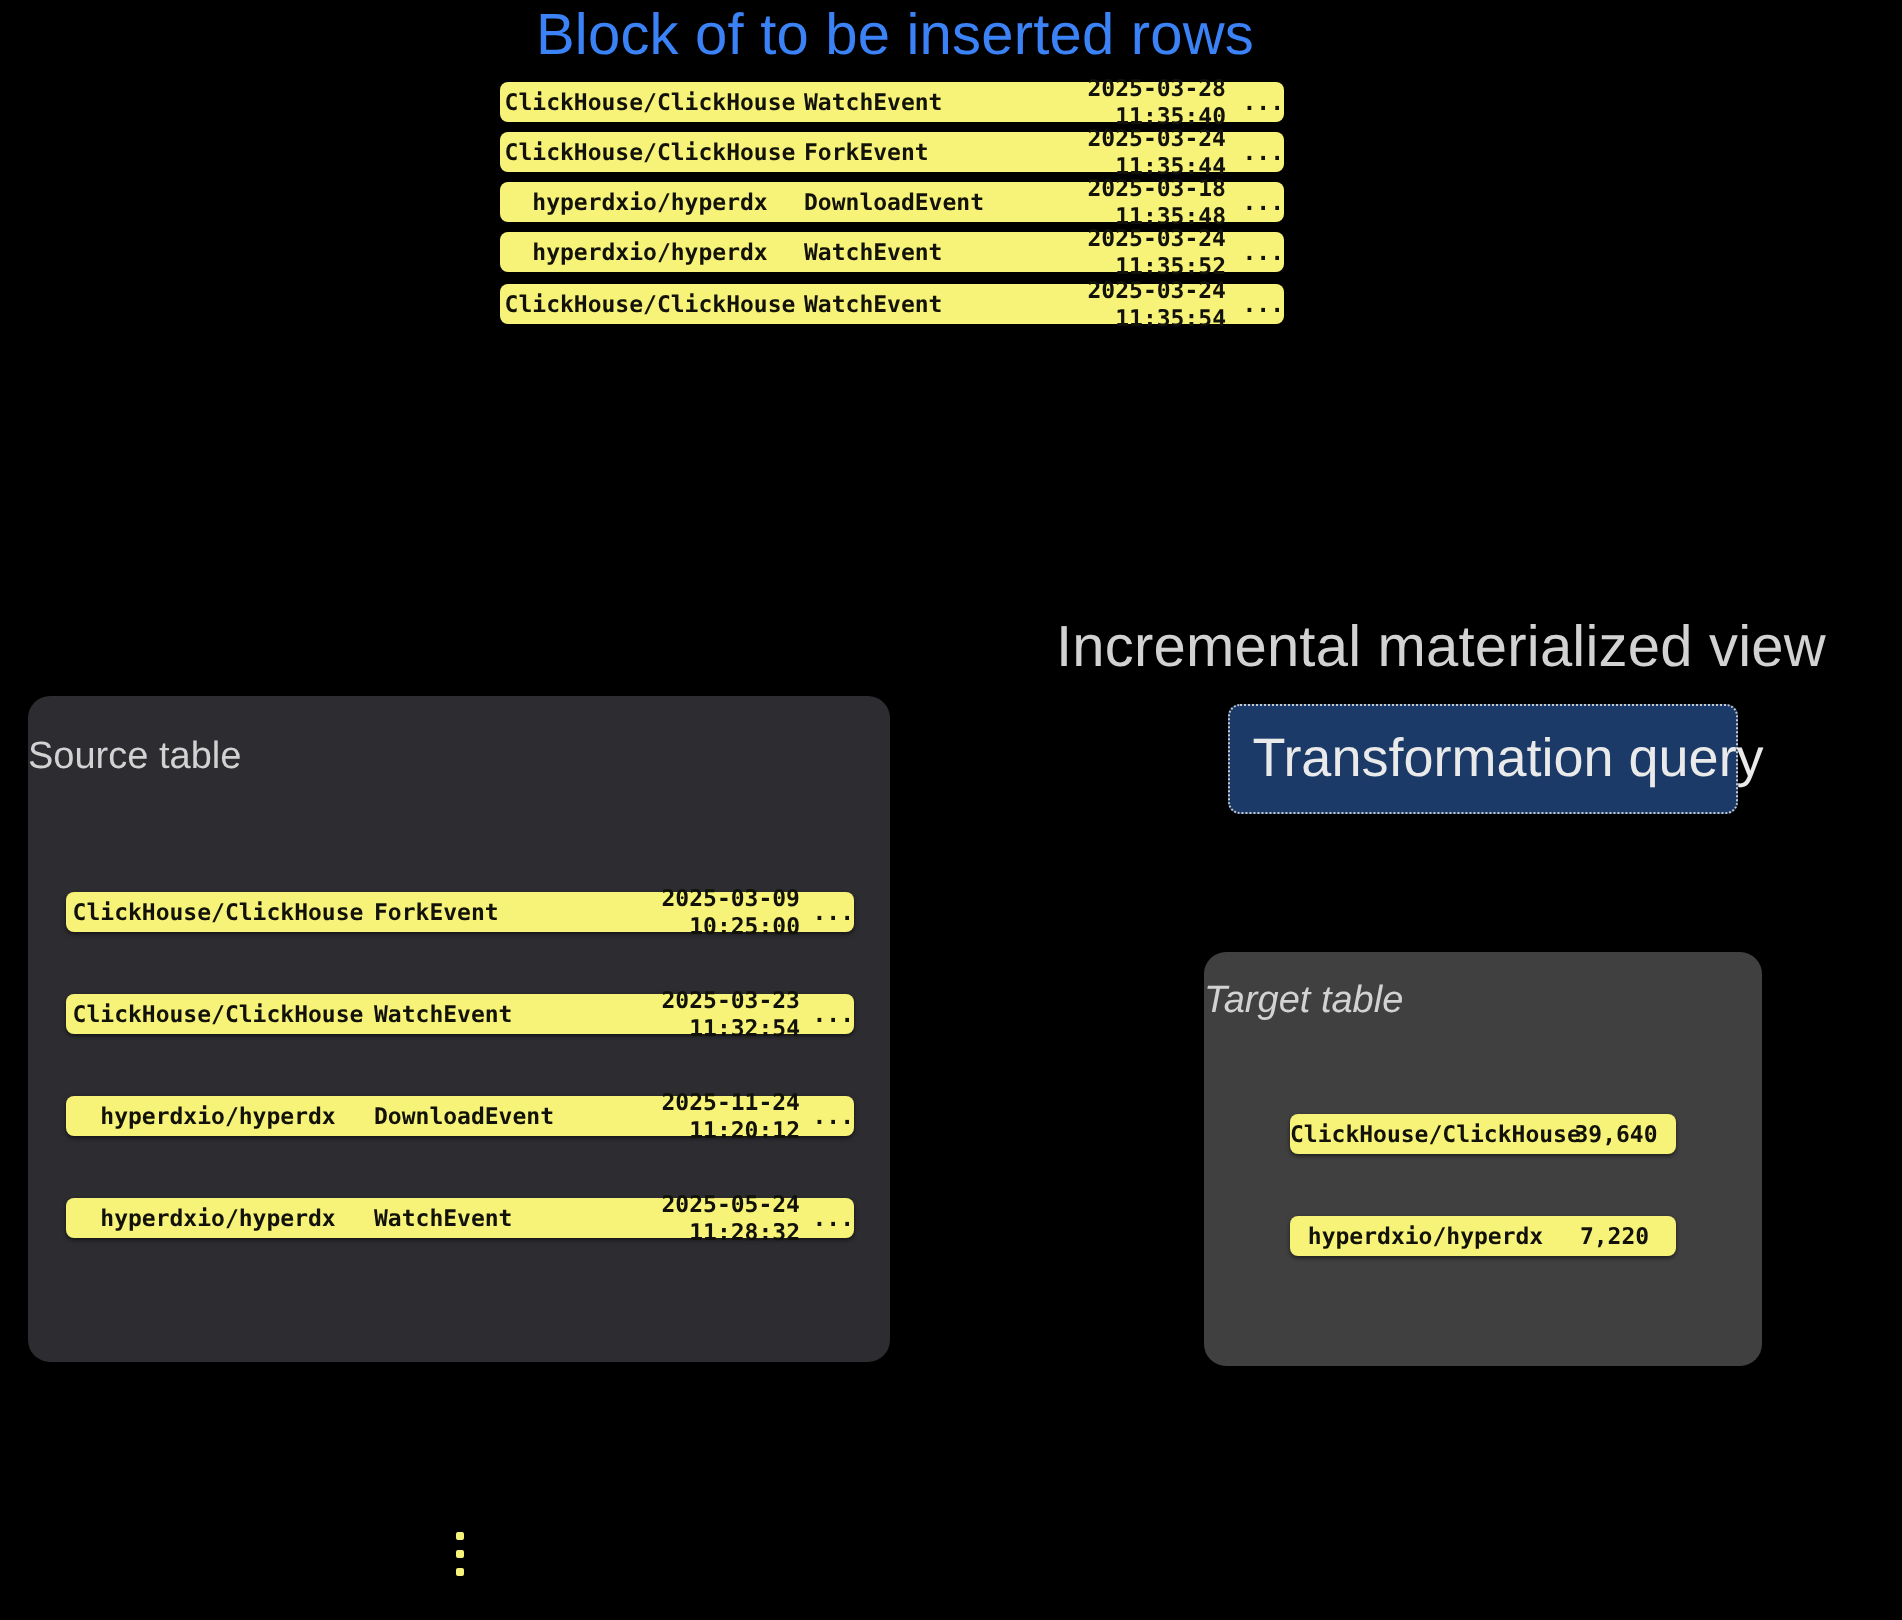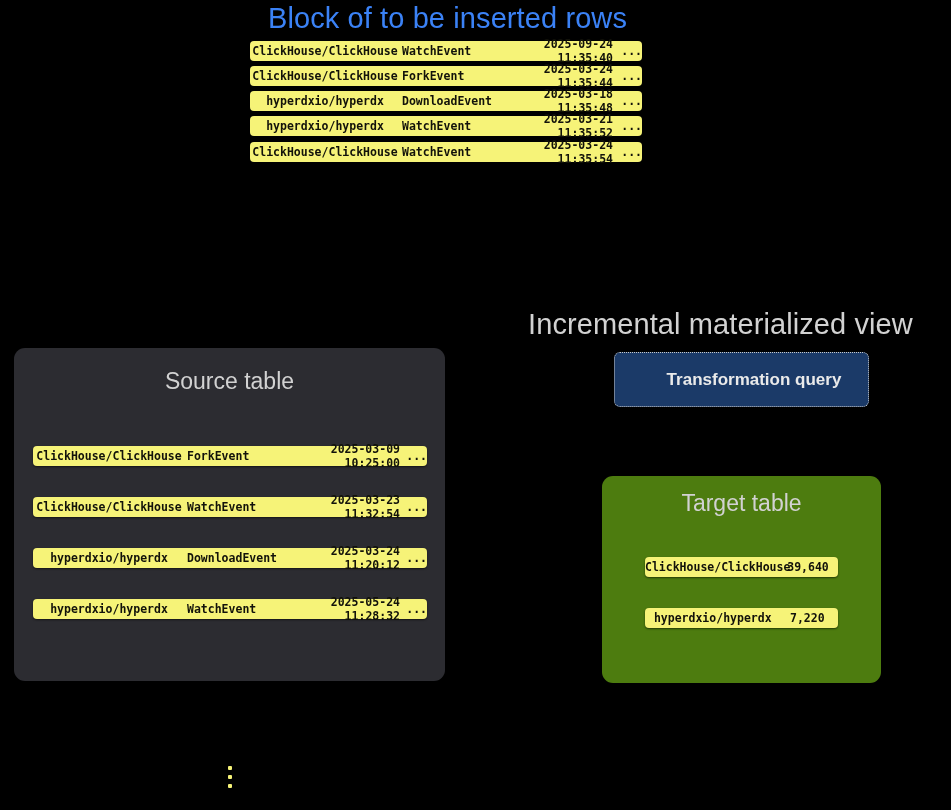--- a/index.html
+++ b/index.html
@@ -70,23 +70,22 @@
     background: #2c2c31;
     border-radius: 11px;
     box-shadow: 0 2px 6px rgba(0,0,0,0.6);
   }
   #source-table-panel { left: 14px;  top: 348px; width: 431px; height: 333px; }
   #target-table-panel { left: 602px; top: 476px; width: 279px; height: 207px; }
 
   .panel-title {
     position: absolute;
     width: 100%;
-    text-align: center;
     color: #d2d2d2;
-    font-size: 23px;
+    font-size: 19px;
     font-weight: 400;
     left: 0;
   }
 
   
   .vdots {
     position: absolute;
     display: flex;
     flex-direction: column;
     align-items: center;
@@ -111,53 +110,53 @@
     border: 1px dotted #c9c9c9;
     border-radius: 6px;
     display: flex;
     align-items: center;
     justify-content: center;
     box-sizing: border-box;
     box-shadow: 0 2px 5px rgba(0,0,0,0.6);
   }
   #transformation-query-box span {
     color: #eaeaea;
-    font-size: 17px;
-    font-weight: 700;
+    font-size: 27px;
+    font-weight: 400;
     white-space: nowrap;
     margin-left: 25px;
   }
 </style>
 </head>
 <body style="background: rgb(0, 0, 0);">
 
 <div class="heading" id="block-title" style="left: 0px; top: 2px; width: 895px; text-align: center; color: #3b82f6;">Block of to be inserted rows</div>
 
 <div class="pill blockrow" style="top: 41px; background: rgb(246, 243, 120); color: rgb(18, 18, 10);">
   <span class="c-repo">ClickHouse/ClickHouse</span>
   <span class="c-event">WatchEvent</span>
-  <span class="c-ts">2025-09-24 11:35:40</span>
+  <span class="c-ts">2025-03-28 11:35:40</span>
   <span class="c-ell">...</span>
 </div>
 <div class="pill blockrow" style="top: 66px; background: rgb(246, 243, 120); color: rgb(18, 18, 10);">
   <span class="c-repo">ClickHouse/ClickHouse</span>
   <span class="c-event">ForkEvent</span>
   <span class="c-ts">2025-03-24 11:35:44</span>
   <span class="c-ell">...</span>
 </div>
 <div class="pill blockrow" style="top: 91px; background: rgb(246, 243, 120); color: rgb(18, 18, 10);">
   <span class="c-repo">hyperdxio/hyperdx</span>
   <span class="c-event">DownloadEvent</span>
   <span class="c-ts">2025-03-18 11:35:48</span>
   <span class="c-ell">...</span>
 </div>
 <div class="pill blockrow" style="top: 116px; background: rgb(246, 243, 120); color: rgb(18, 18, 10);">
   <span class="c-repo">hyperdxio/hyperdx</span>
   <span class="c-event">WatchEvent</span>
-  <span class="c-ts">2025-03-21 11:35:52</span>
+  <span class="c-ts">2025-03-24 11:35:52</span>
   <span class="c-ell">...</span>
 </div>
 <div class="pill blockrow" style="top: 142px; background: rgb(246, 243, 120); color: rgb(18, 18, 10);">
   <span class="c-repo">ClickHouse/ClickHouse</span>
   <span class="c-event">WatchEvent</span>
   <span class="c-ts">2025-03-24 11:35:54</span>
   <span class="c-ell">...</span>
 </div>
 
 <div class="heading" id="mv-title" style="left: 528px; top: 308px; color: rgb(210, 210, 210); text-align: right;">Incremental materialized view</div>
@@ -185,31 +184,31 @@
 </div>
 <div class="pill srcrow" style="top: 497px; background: rgb(246, 243, 120); color: rgb(18, 18, 10);">
   <span class="c-repo">ClickHouse/ClickHouse</span>
   <span class="c-event">WatchEvent</span>
   <span class="c-ts">2025-03-23 11:32:54</span>
   <span class="c-ell">...</span>
 </div>
 <div class="pill srcrow" style="top: 548px; background: rgb(246, 243, 120); color: rgb(18, 18, 10);">
   <span class="c-repo">hyperdxio/hyperdx</span>
   <span class="c-event">DownloadEvent</span>
-  <span class="c-ts">2025-03-24 11:20:12</span>
+  <span class="c-ts">2025-11-24 11:20:12</span>
   <span class="c-ell">...</span>
 </div>
 <div class="pill srcrow" style="top: 599px; background: rgb(246, 243, 120); color: rgb(18, 18, 10);">
   <span class="c-repo">hyperdxio/hyperdx</span>
   <span class="c-event">WatchEvent</span>
   <span class="c-ts">2025-05-24 11:28:32</span>
   <span class="c-ell">...</span>
 </div>
 
-<div class="panel" id="target-table-panel" style="background: #4d7c0f;">
+<div class="panel" id="target-table-panel" style="background: #404040; font-style: italic;">
   <div class="panel-title" style="top: 14px; color: rgb(210, 210, 210);">Target table</div>
 
 </div>
 
 <div class="pill tgtrow" style="top: 557px; background: rgb(246, 243, 120); color: rgb(18, 18, 10);">
   <span class="c-repo">ClickHouse/ClickHouse</span>
   <span class="c-cnt">39,640</span>
 </div>
 <div class="pill tgtrow" style="top: 608px; background: rgb(246, 243, 120); color: rgb(18, 18, 10);">
   <span class="c-repo">hyperdxio/hyperdx</span>

